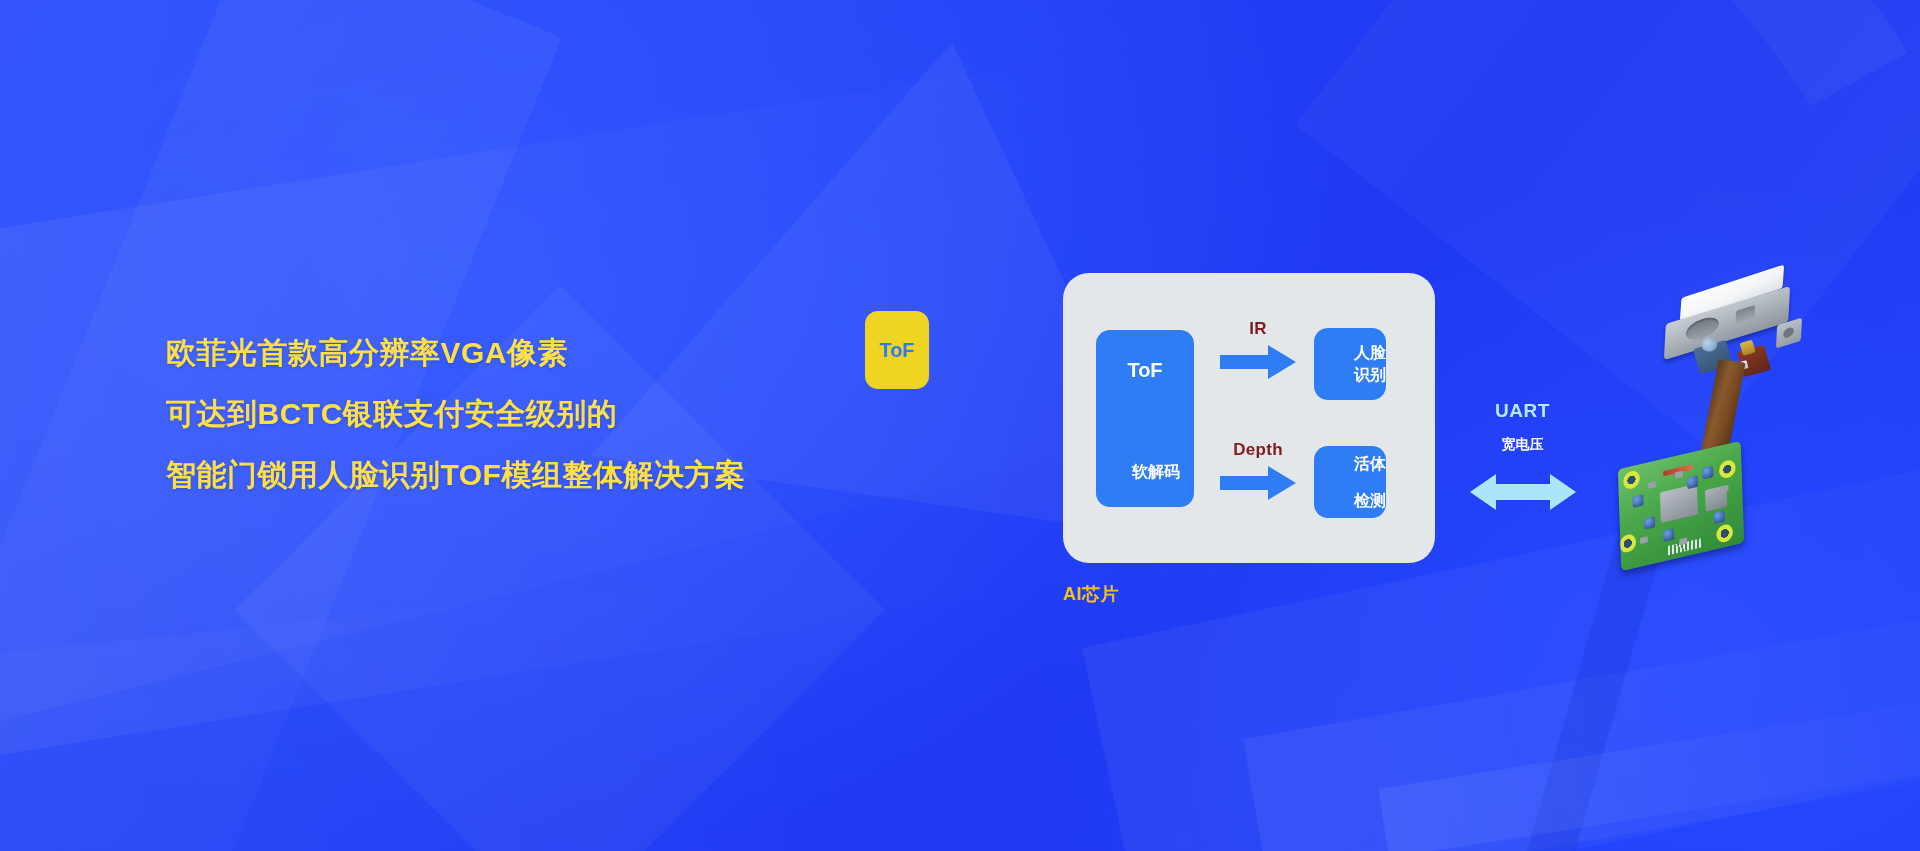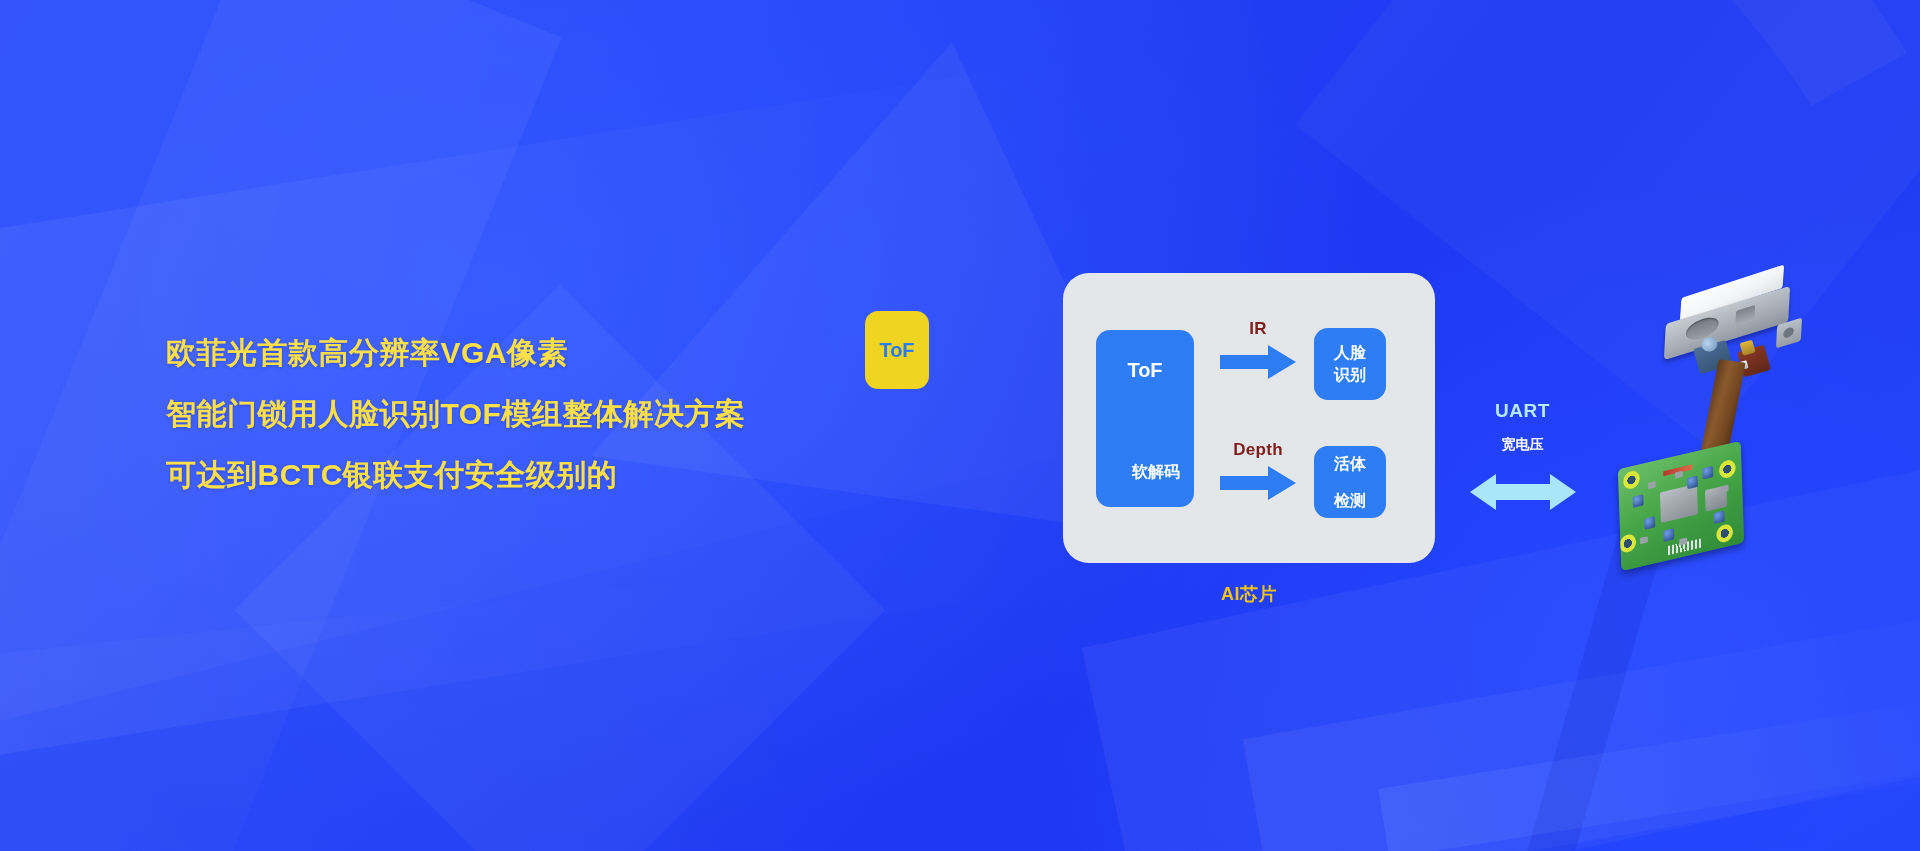--- a/index.html
+++ b/index.html
@@ -213,32 +213,32 @@
     width: 72px;
     height: 72px;
     background: #2e7df5;
     border-radius: 14px;
     color: #ffffff;
     font-size: 16px;
     font-weight: bold;
     line-height: 22px;
     display: flex;
     flex-direction: column;
-    align-items: center;
+    align-items: flex-end;
     justify-content: center;
   }
   .chip-out.face { left: 251px; top: 55px; }
   .chip-out.live { left: 251px; top: 173px; gap: 15px; }
 
   .chip-caption {
     position: absolute;
     left: 1063px;
     top: 582px;
     width: 372px;
-    text-align: center;
+    text-align: left;
     color: #f6c416;
     font-size: 18px;
     font-weight: bold;
     letter-spacing: .5px;
   }
 
   .uart-group {
     position: absolute;
     left: 1440px;
     top: 400px;
@@ -418,22 +418,22 @@
   <div class="shape s4"></div>
   <div class="shape s10"></div>
   <div class="shape s9"></div>
   <div class="shape s6"></div>
   <div class="shape s7"></div>
   <div class="shape s8"></div>
   <div class="shape s12"></div>
 
   <div class="headline">
     <div class="line">欧菲光首款高分辨率VGA像素</div>
+    <div class="line">可达到BCTC银联支付安全级别的</div>
     <div class="line">智能门锁用人脸识别TOF模组整体解决方案</div>
-    <div class="line">可达到BCTC银联支付安全级别的</div>
   </div>
 
   <div class="tof-sensor">
     <span>ToF</span>
   </div>
 
 
   <div class="chip">
 
     <div class="chip-tof">

